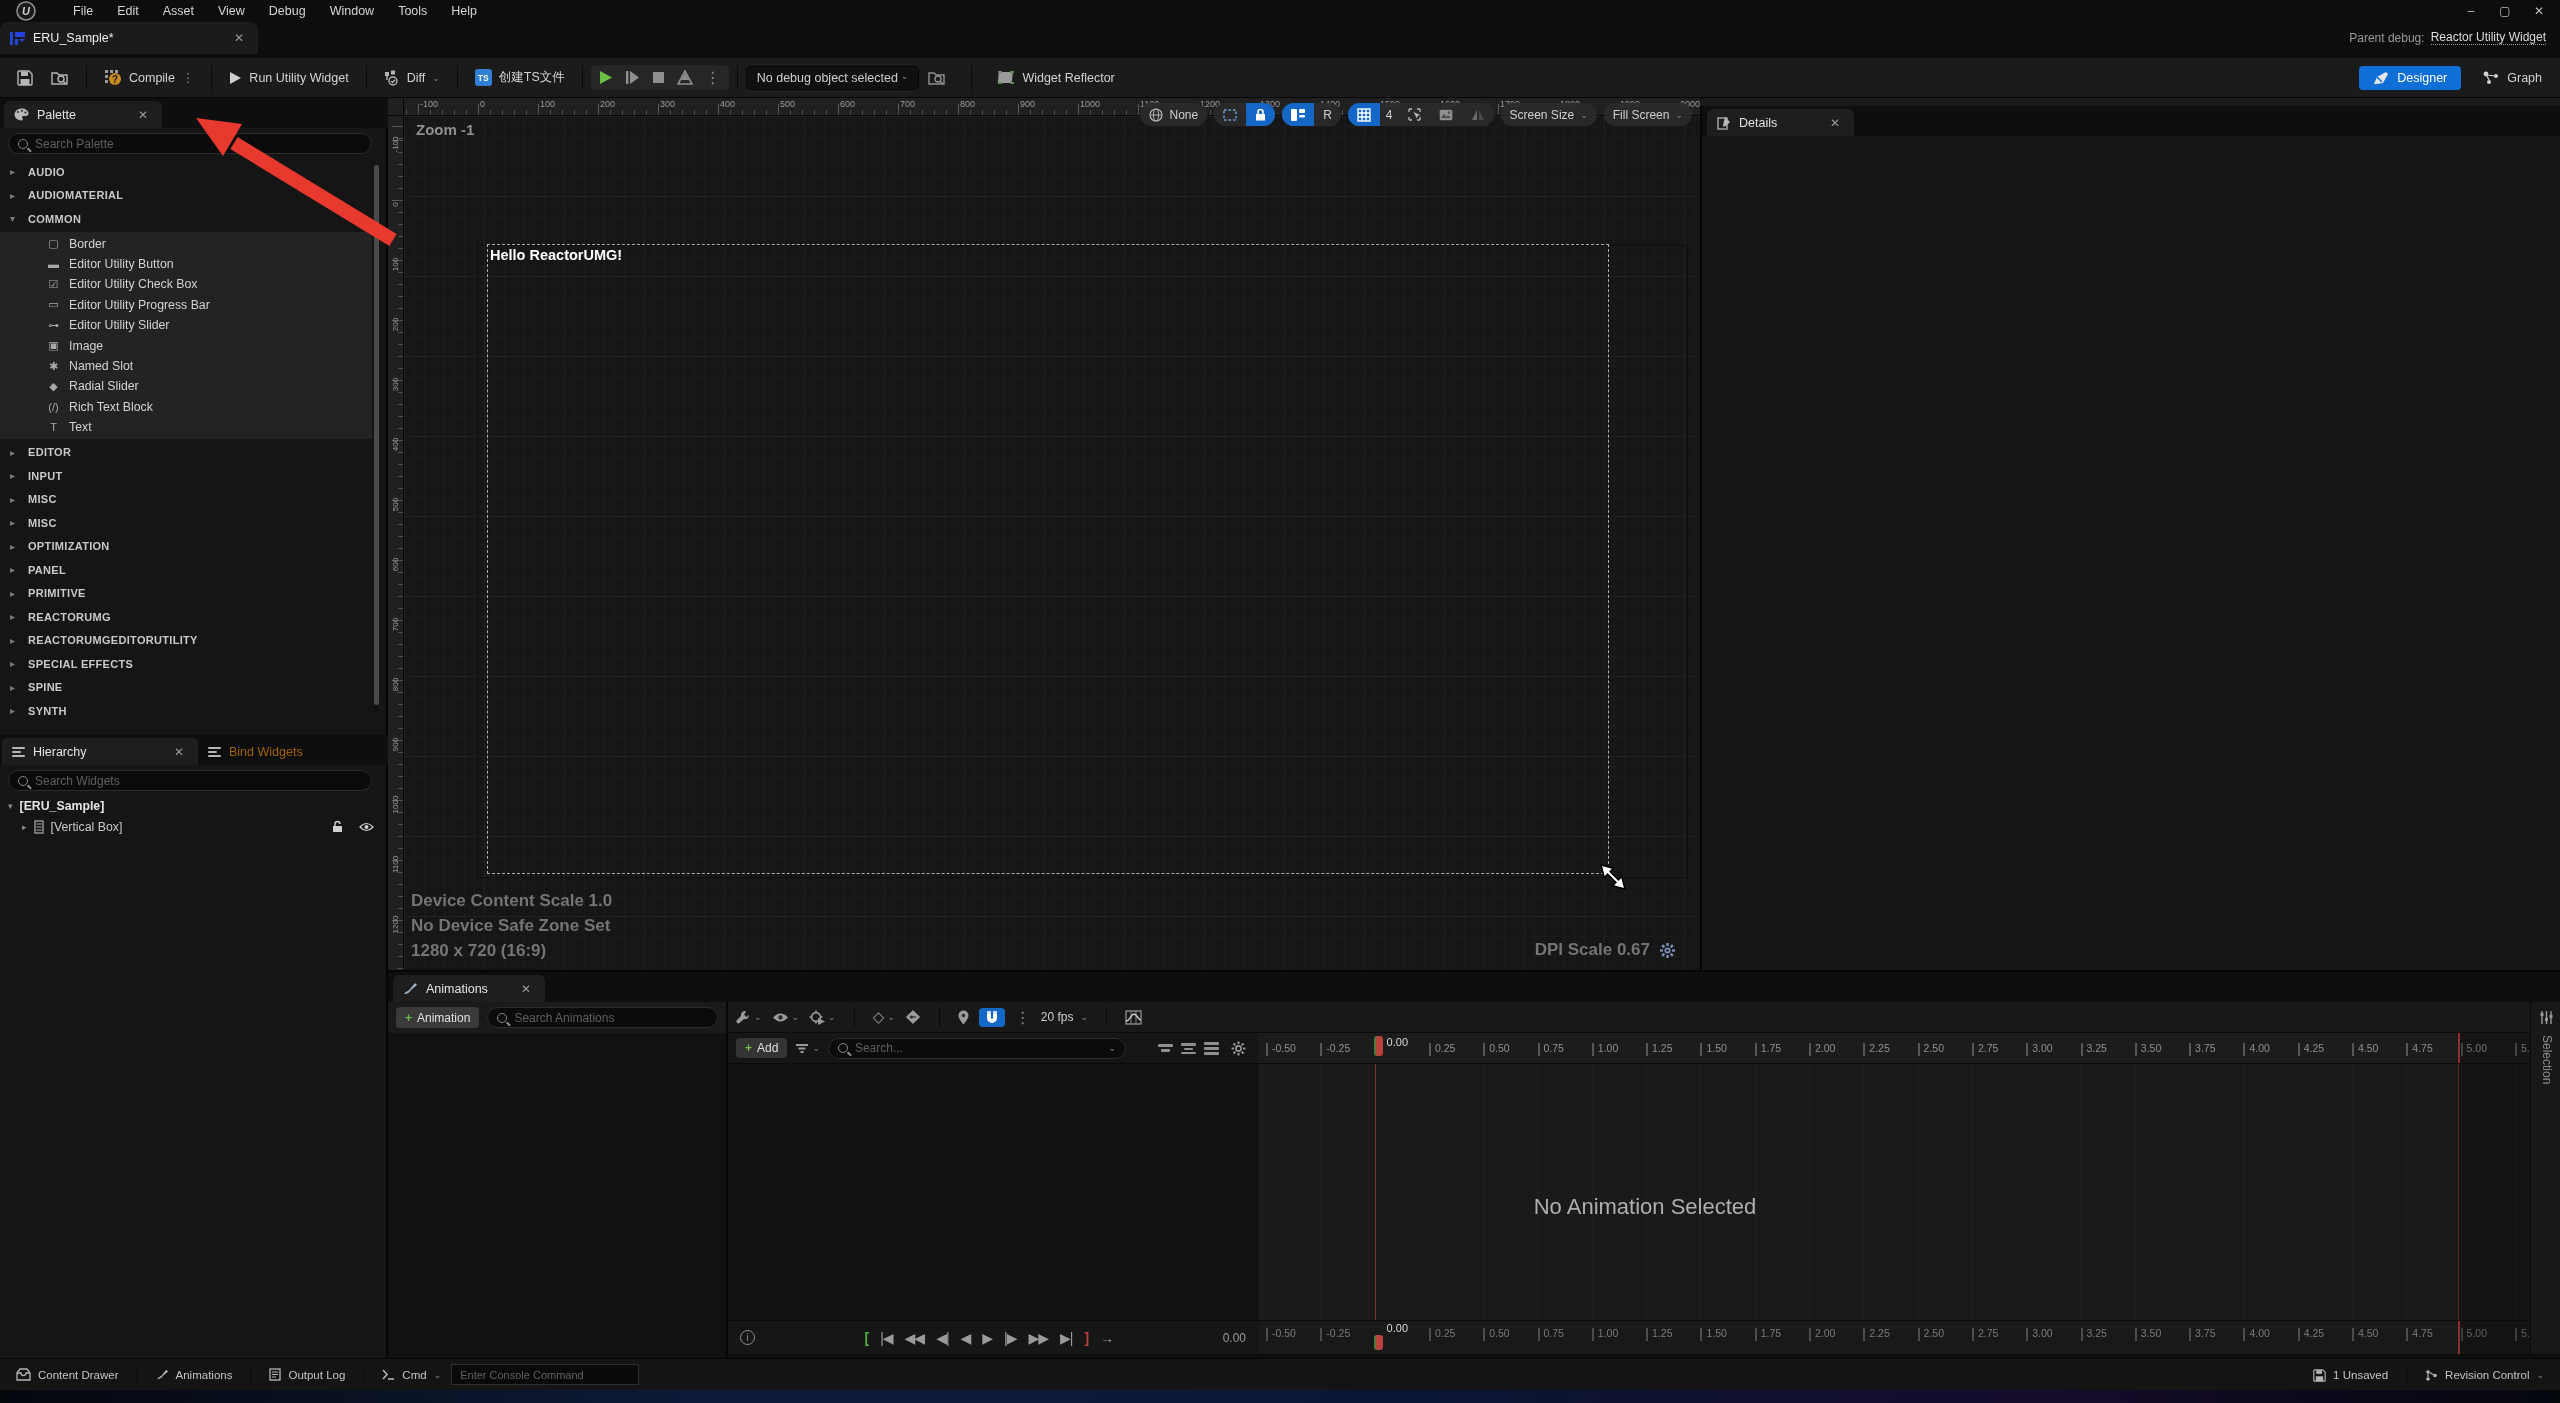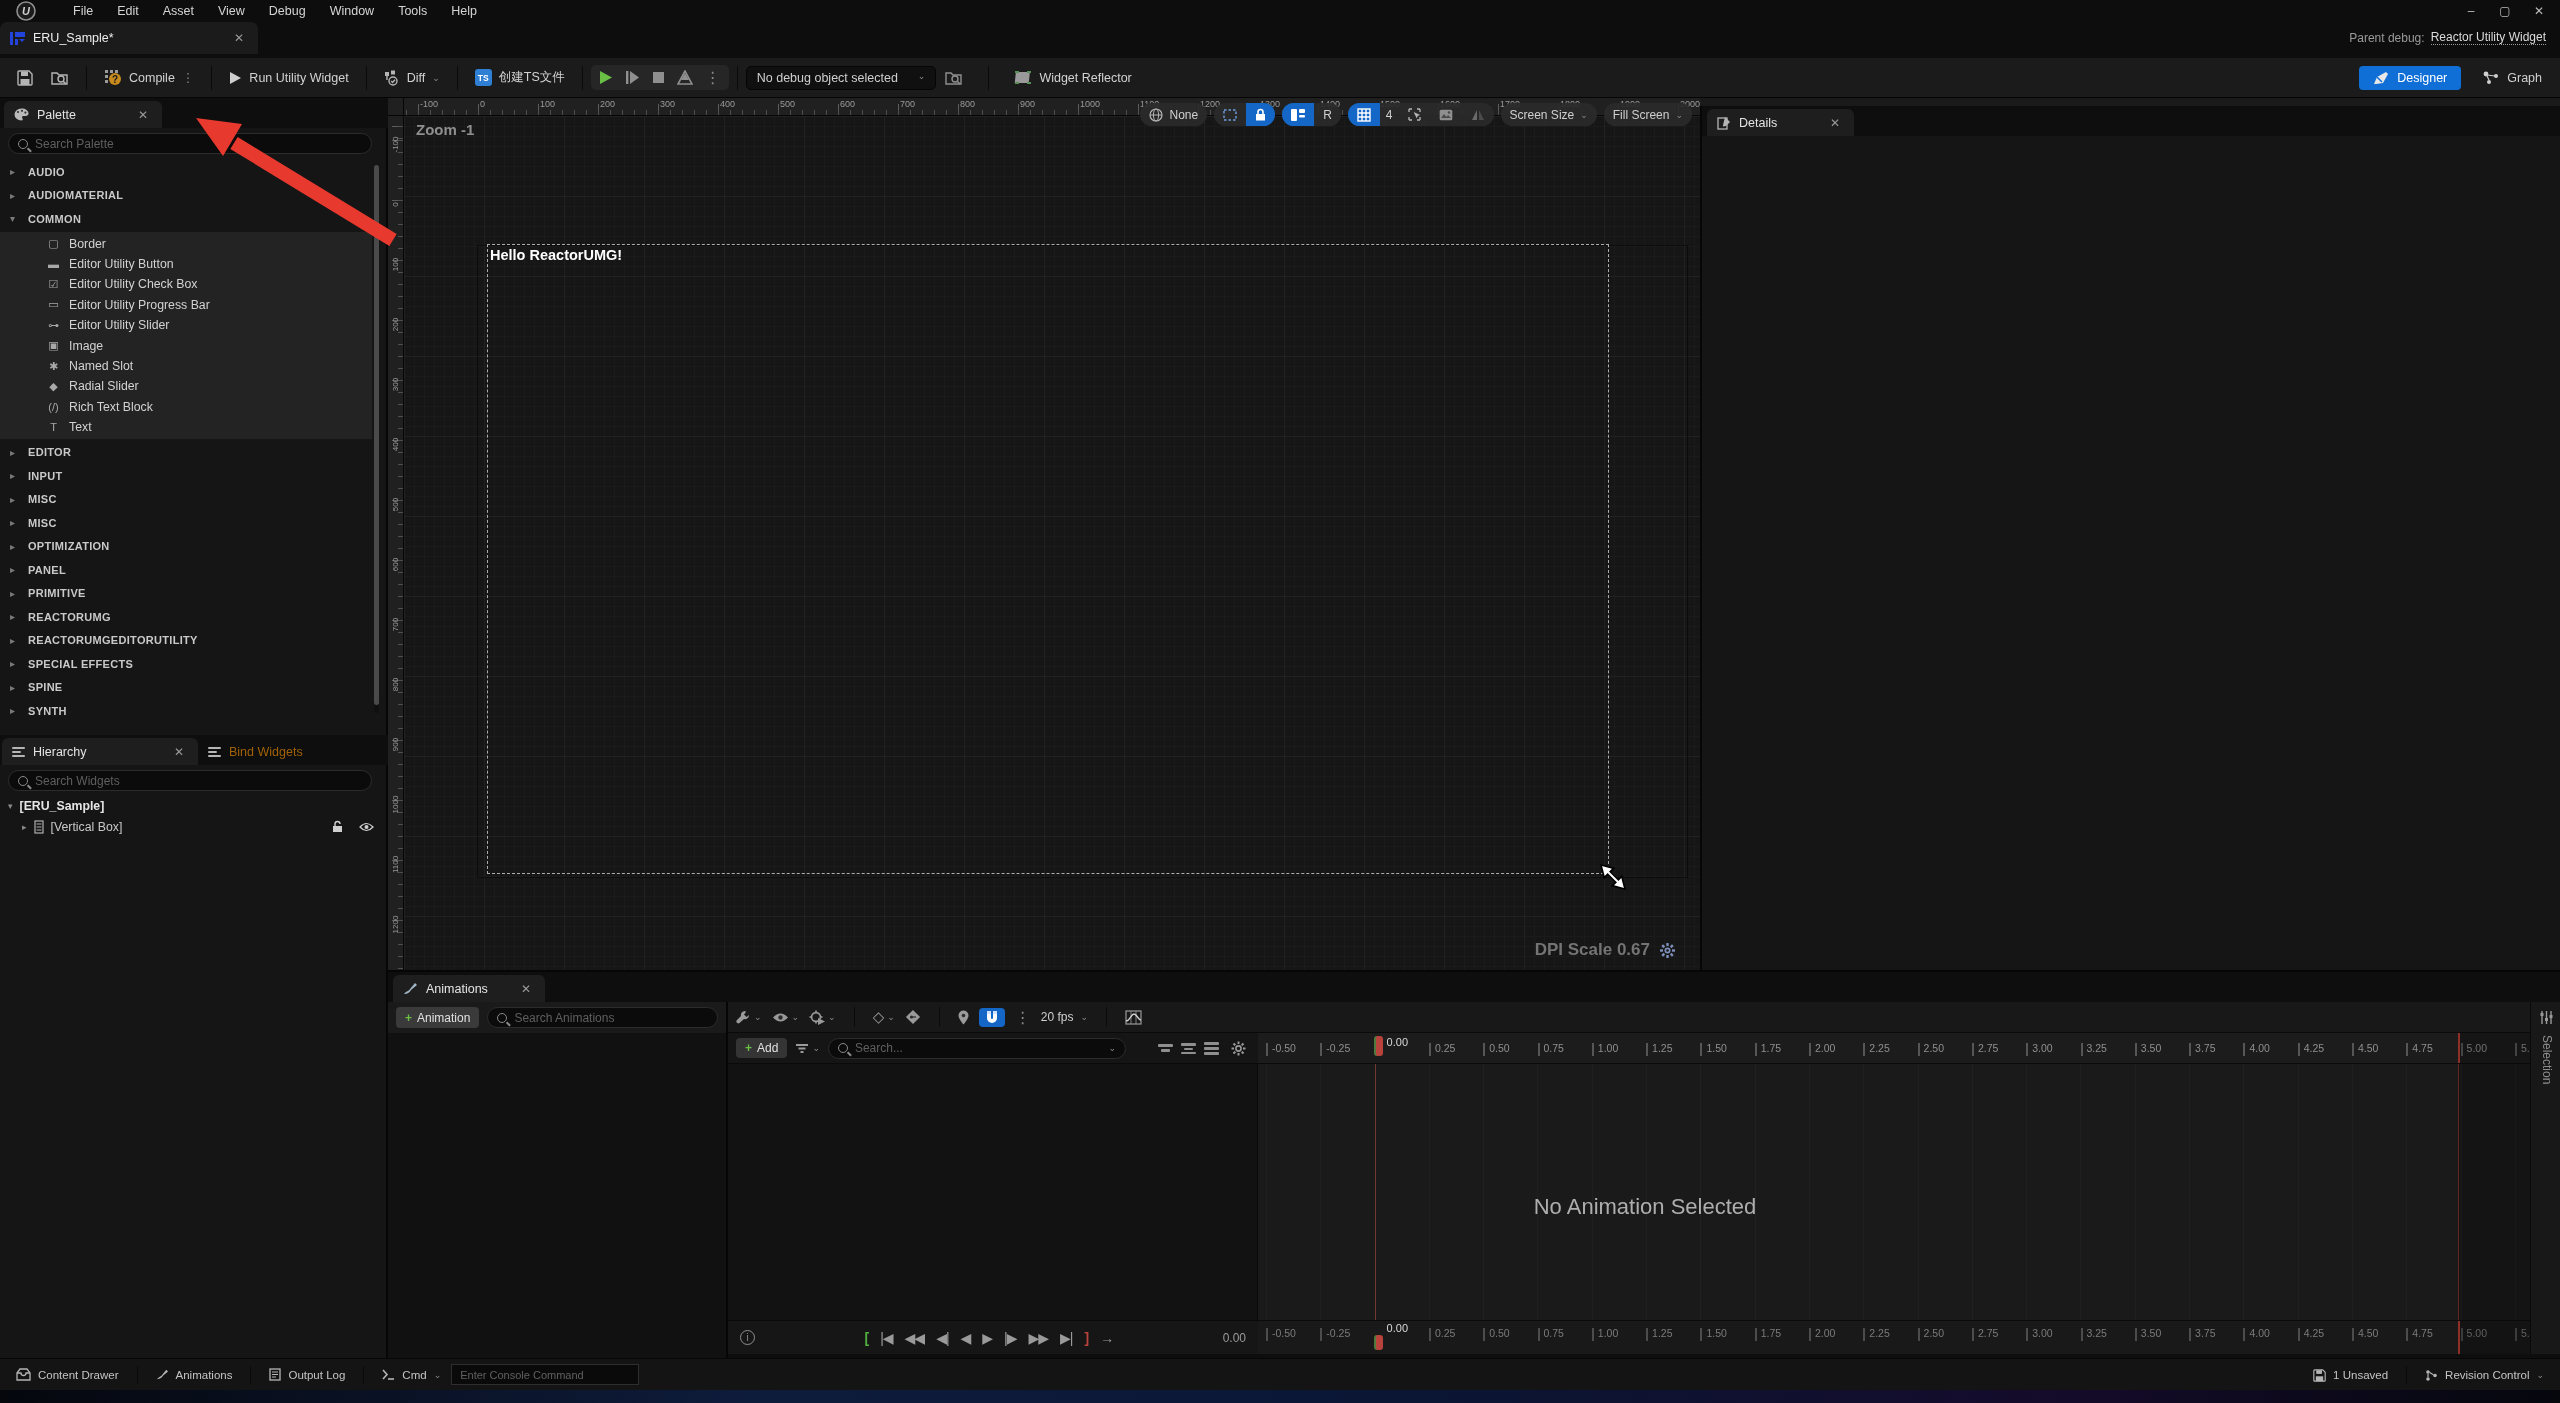--- a/index.html
+++ b/index.html
@@ -26,21 +26,21 @@
 #asset-tab .title{font-size:12.5px;color:#ececec;flex:1;}
 .closex{color:#9a9a9a;font-size:12px;padding:0 4px;}
 #parent-class{right:14px;top:8px;font-size:12px;color:#9a9a9a;gap:6px;}
 #parent-class a{color:#dcdcdc;text-decoration:none;border-bottom:1px dotted #9a9a9a;}
 
 
 #toolbar{left:0;top:58px;width:2560px;height:40px;background:#1b1b1b;border-bottom:1px solid #060606;z-index:28;padding:0 8px;}
 .tbtn{display:flex;align-items:center;gap:7px;padding:5px 9px;border-radius:4px;font-size:12.5px;color:#d2d2d2;}
 .icon-badge-ts{width:17px;height:17px;border-radius:3px;background:#2f7fd4;color:#fff;font-size:8.5px;font-weight:bold;display:flex;align-items:center;justify-content:center;}
 .playgroup{background:#262626;border-radius:5px;padding:3px 8px;gap:12px;display:flex;align-items:center;}
-#debug-select{background:#101010;border:1px solid #050505;border-radius:5px;padding:4px 10px;font-size:12.5px;color:#cfcfcf;display:flex;gap:20px;align-items:flex-start;}
+#debug-select{background:#101010;border:1px solid #050505;border-radius:5px;padding:4px 10px;font-size:12.5px;color:#cfcfcf;display:flex;gap:3px;align-items:flex-start;}
 #mode-switch{right:10px;top:0;height:40px;gap:14px;}
 #designer-btn{background:#0f6fd7;color:#fff;border-radius:4px;padding:5px 14px;display:flex;gap:8px;align-items:center;font-size:12.5px;}
 #graph-btn{color:#cfcfcf;display:flex;gap:8px;align-items:center;font-size:12.5px;padding:5px 8px;}
 
 
 .tabbar{background:#0e0e0e;}
 .ptab{background:#1e1e1e;border-radius:6px 6px 0 0;display:flex;align-items:center;gap:8px;padding:0 10px;height:27px;font-size:12.5px;color:#e4e4e4;}
 .ptab.inactive{background:transparent;color:#a16207;}
 .searchbox{background:#0b0b0b;border:1px solid #2c2c2c;border-radius:11px;display:flex;align-items:center;gap:7px;padding:0 9px;height:21px;}
 .searchbox input{background:transparent;color:#cfcfcf;font-size:12px;width:100%;}
@@ -563,20 +563,25 @@
             <path d="M3 3 l8 2 -6 6z"></path>
             <path d="M23 23 l-8 -2 6 -6z"></path>
           </g>
           <g stroke="#fff" stroke-width="2" fill="#fff">
             <line x1="6" y1="6" x2="20" y2="20"></line>
             <path d="M3.5 3.5 l6.5 1.7 -4.8 4.8z"></path>
             <path d="M22.5 22.5 l-6.5 -1.7 4.8-4.8z"></path>
           </g>
         </svg>
     </div>
+    <div id="canvas-stats">
+      <div>Device Content Scale 1.0</div>
+      <div>No Device Safe Zone Set</div>
+      <div>1280 x 720 (16:9)</div>
+    </div>
     <div id="dpi-line">
       <span>DPI Scale 0.67</span>
       <span>
         <svg width="17" height="17" viewBox="0 0 17 17">
             <g fill="#7d8fba">
               <circle cx="8.5" cy="8.5" r="3"></circle>
               <g stroke="#7d8fba" stroke-width="2.4">
                 <line x1="8.5" y1="1" x2="8.5" y2="4"></line>
                 <line x1="8.5" y1="13" x2="8.5" y2="16"></line>
                 <line x1="1" y1="8.5" x2="4" y2="8.5"></line>

